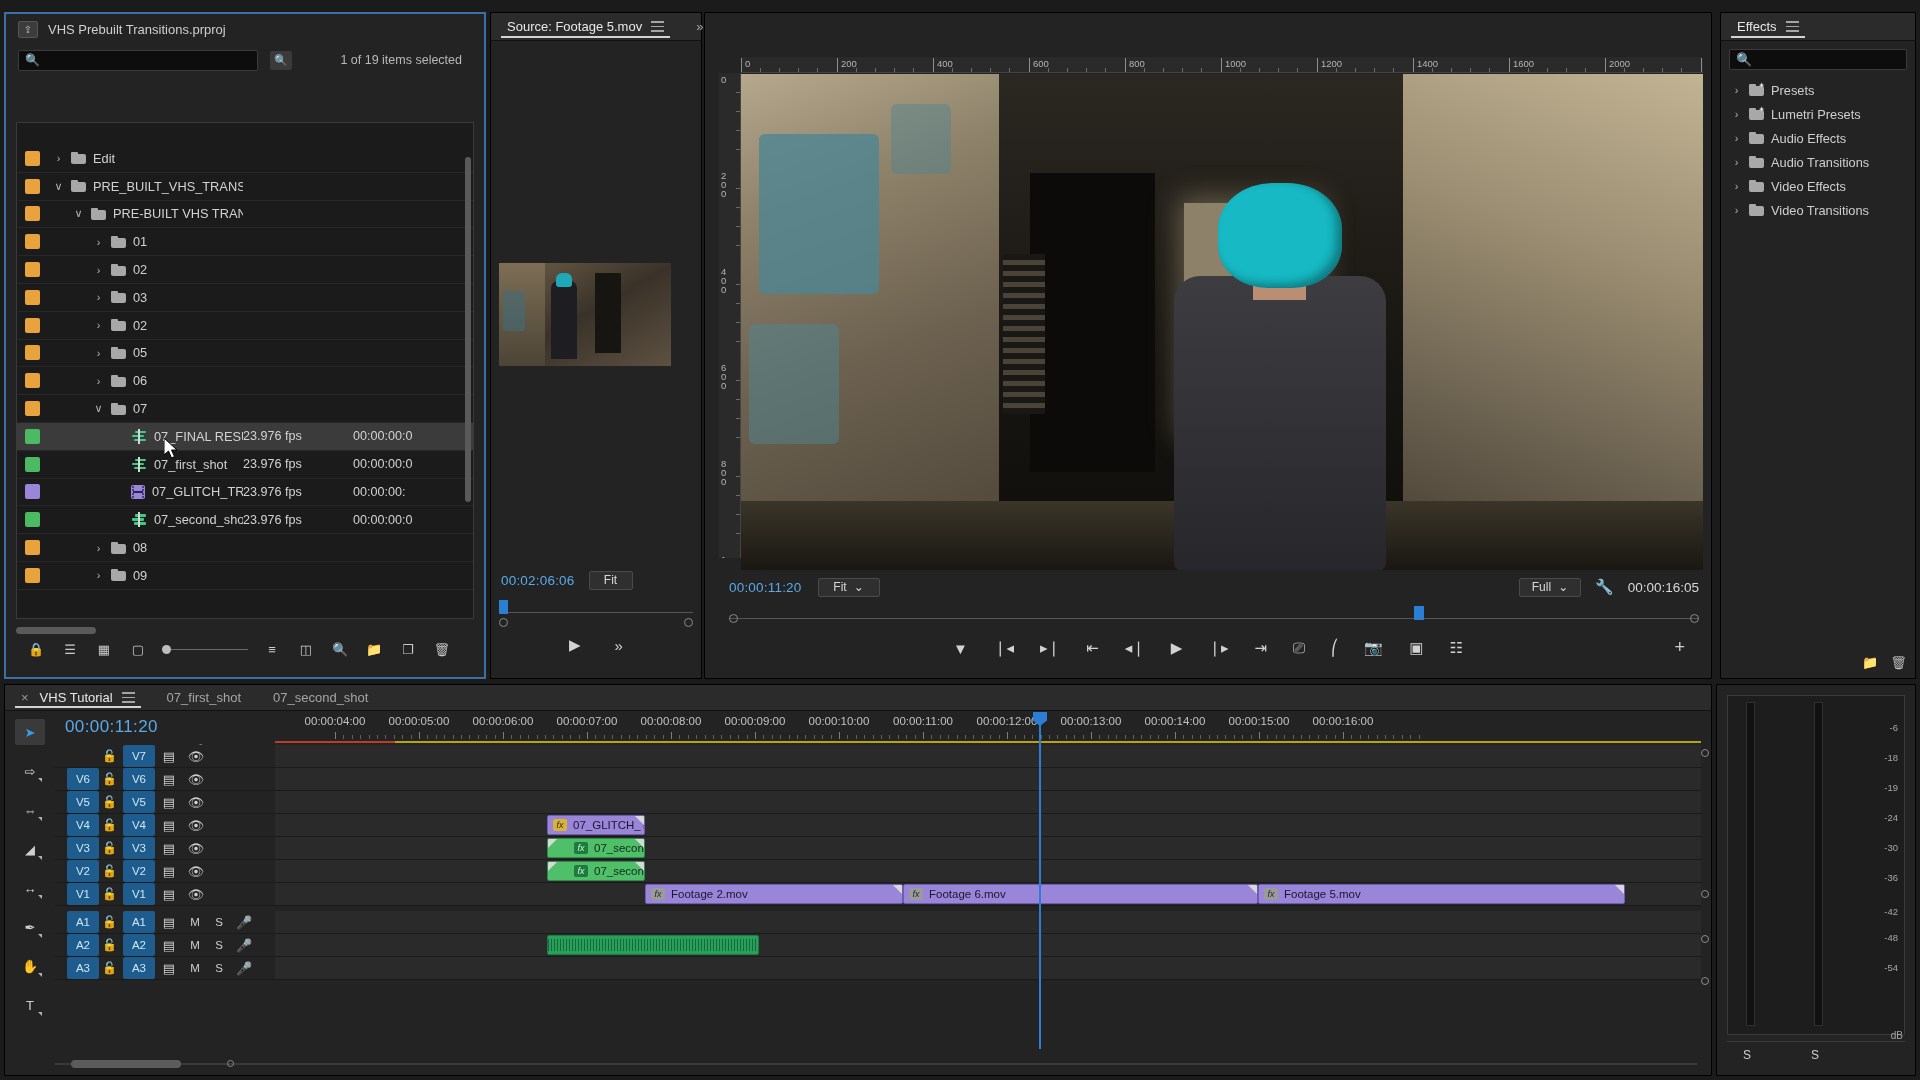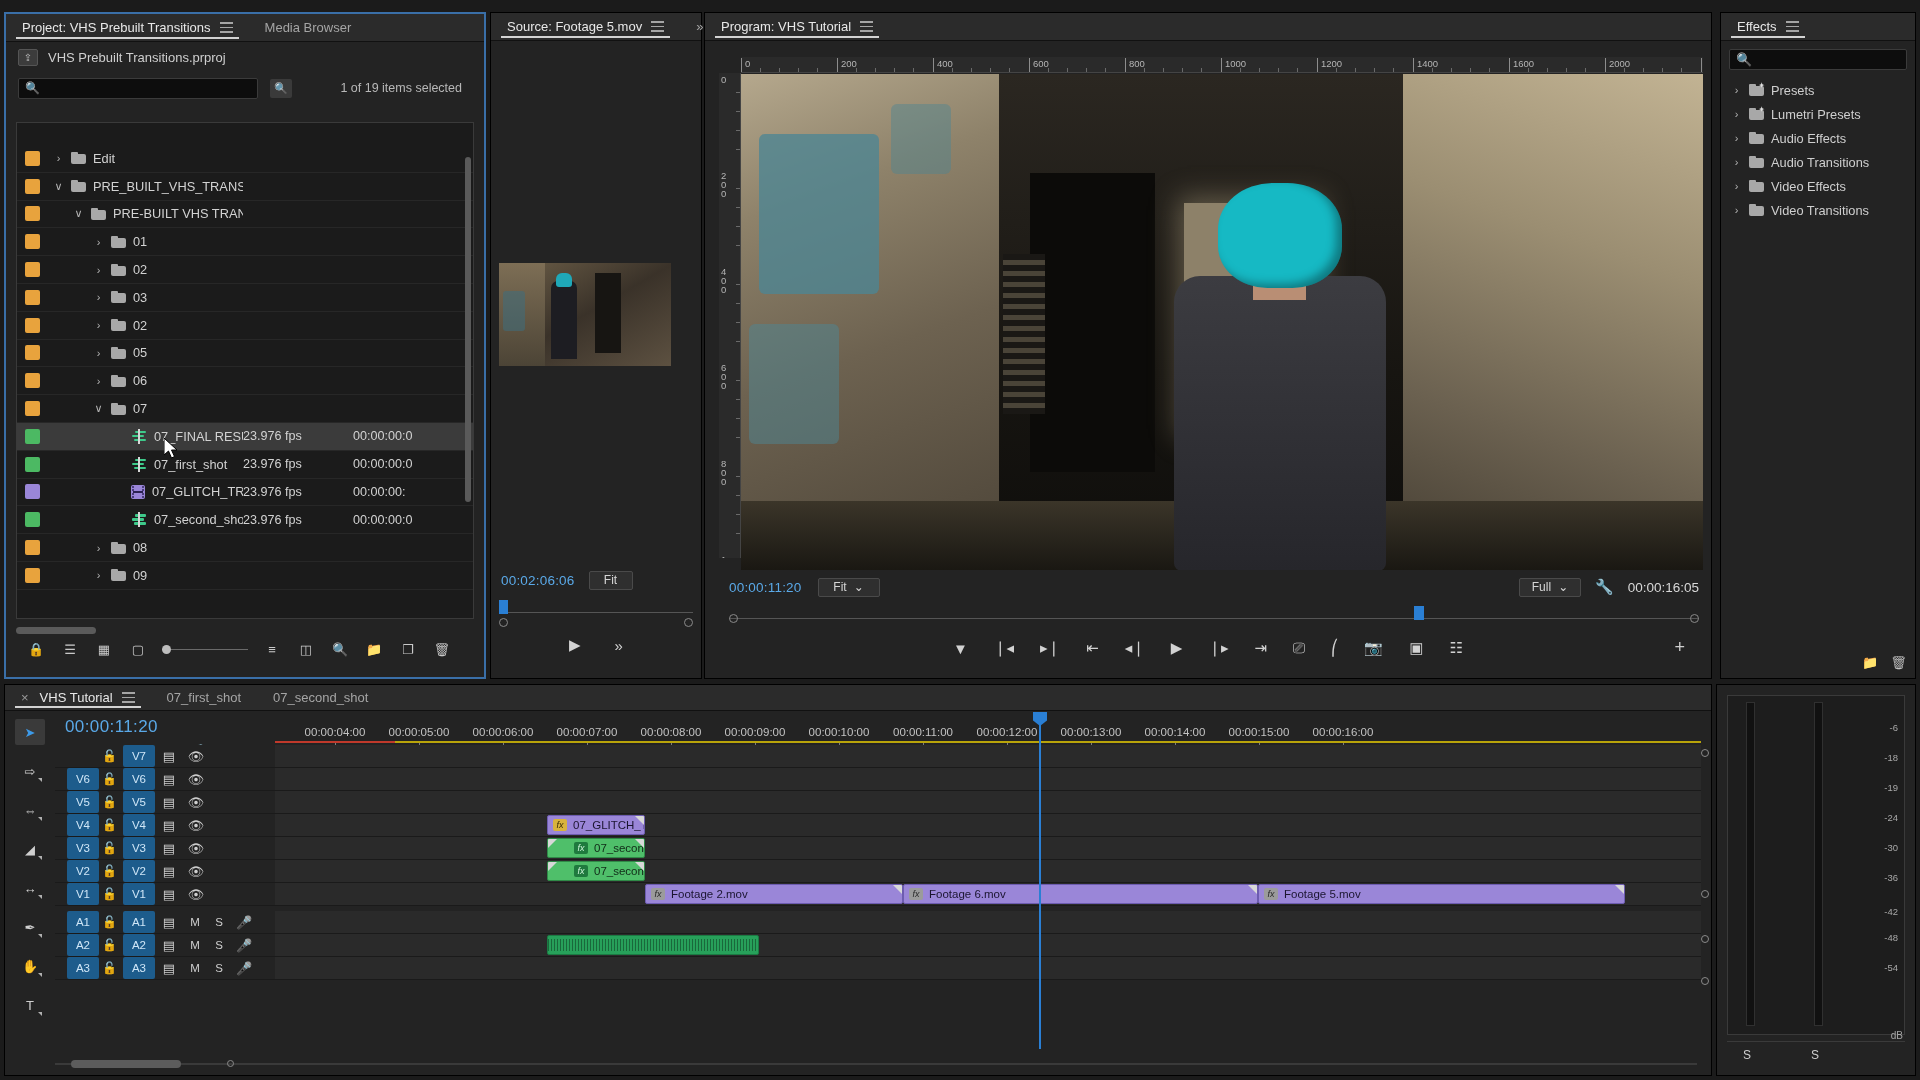--- a/index.html
+++ b/index.html
@@ -170,21 +170,21 @@
   .tool { width: 30px; height: 26px; display:flex; align-items:center; justify-content:center; color:#cfcfcf; border-radius:2px; position:relative;}
   .tool.active { background:#3a3a3a; color:#3d9ae8;}
   .tool .corner { position:absolute; right:3px; bottom:2px; width:0;height:0;border-left:4px solid transparent;border-top:4px solid #b0b0b0;}
 
   .tl-head { position:absolute; left: 50px; top: 26px; width: 220px; height: 62px; background:#232323;}
   .tl-tc { position:absolute; left: 10px; top: 6px; color:#5aa9e8; font-size: 17px; letter-spacing: .4px;}
   .tl-icons { position:absolute; left: 10px; top: 32px; display:flex; align-items:center; gap: 22px; }
   .tli { color:#c9c9c9; }
   .tli.on { color:#3d9ae8; }
 
-  .tl-ruler { position:absolute; left: 270px; right: 10px; top: 28px; height: 26px; margin-top: 11px; }
+  .tl-ruler { position:absolute; left: 270px; right: 10px; top: 28px; height: 26px; }
   .tl-ruler .tlab { position:absolute; top: 2px; font-size: 11.5px; color:#c2c2c2; transform: translateX(-50%);}
   .tl-ruler .tmark { position:absolute; bottom: 0; width:1px; height: 7px; background:#7d7d7d;}
   .tl-ruler .tminor { position:absolute; bottom: 0; width:1px; height: 4px; background:#5e5e5e;}
 
   .tl-workbar { position:absolute; left: 270px; right: 10px; top: 54px; height: 5px; }
   .tl-workbar .red { position:absolute; left:0; width: 120px; height: 2px; top: 2px; background:#c0392b;}
   .tl-workbar .yel { position:absolute; left: 120px; right: 0; height: 2px; top: 2px; background:#b9a40a;}
 
   .tl-tracks { position:absolute; left: 50px; right: 10px; top: 60px; bottom: 26px; overflow:hidden;}
   .trk { position:absolute; left: 0; right: 0; display:flex; }
@@ -236,33 +236,20 @@
 
   .cursor-arrow { position:absolute; width: 0; height: 0; z-index: 200; }
   .cursor-arrow svg { position:absolute; left:0; top:0; }
 </style>
 </head>
 <body>
 
 <div class="app">
 
   <div class="panel" id="project">
-    <div class="panel-tabs">
-      <div class="ptab active">
-        <span>Project: VHS Prebuilt Transitions</span>
-        <span class="hamb">
-            <i></i>
-            <i></i>
-            <i></i>
-          </span>
-      </div>
-      <div class="ptab">
-        <span>Media Browser</span>
-      </div>
-    </div>
 
     <div class="proj-file">
       <span class="proj-upicon">⇪</span>
       <span>VHS Prebuilt Transitions.prproj</span>
     </div>
 
     <div class="proj-search-row">
       <div class="searchbox">
         <span class="mag">🔍</span>
         <input placeholder="" style="">
@@ -541,30 +528,20 @@
       <span class="c" style="right:0px;top:18px"></span>
     </div>
 
     <div class="mon-btns">
       <span class="mbtn">▶</span>
       <span class="mbtn">»</span>
     </div>
   </div>
 
   <div class="panel" id="program">
-    <div class="panel-tabs">
-      <div class="ptab active">
-        <span>Program: VHS Tutorial</span>
-        <span class="hamb">
-            <i></i>
-            <i></i>
-            <i></i>
-          </span>
-      </div>
-    </div>
 
     <div class="pgm-ruler-top" id="pgm-ruler-top">
         <span class="rt" style="left: 0px;">0</span>
         <span class="rtick" style="left: 19px;"></span>
         <span class="rtick" style="left: 38px;"></span>
         <span class="rtick" style="left: 57px;"></span>
         <span class="rtick" style="left: 76px;"></span>
         <span class="rt" style="left: 96px;">200</span>
         <span class="rtick" style="left: 115px;"></span>
         <span class="rtick" style="left: 134px;"></span>

